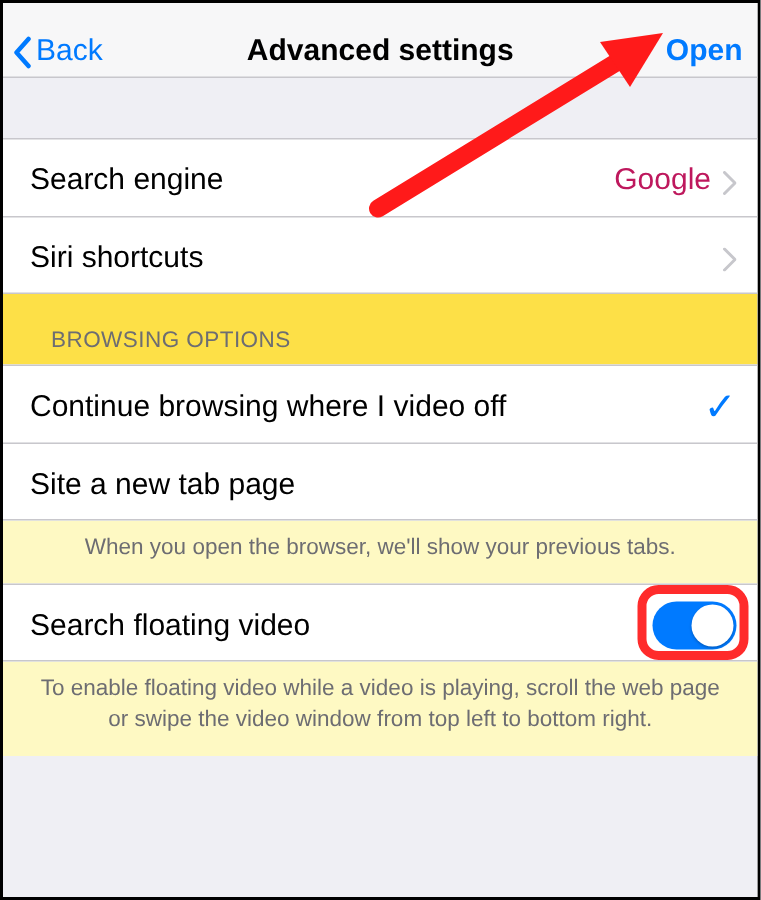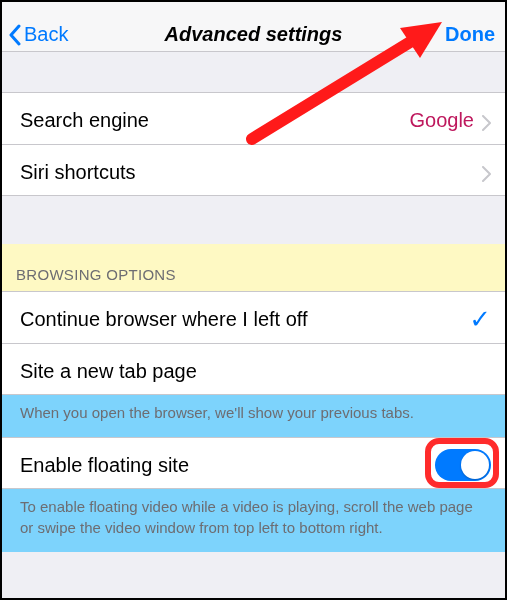--- a/index.html
+++ b/index.html
@@ -41,21 +41,20 @@
     margin-right: 2px;
   }
   .nav-title {
     position: absolute;
     left: 0; right: 0;
     text-align: center;
     font-weight: 600;
     font-size: 20px;
     color: #000;
     pointer-events: none;
-    font-style: italic;
   }
   .nav-done {
     color: #007aff;
     font-size: 20px;
     font-weight: 600;
     cursor: pointer;
   }
   .spacer-top { height: 40px; background: #efeff4; }
   .cell {
     background: #fff;
@@ -71,34 +70,34 @@
   }
   .cell:last-of-type, .cell.last { border-bottom: 1px solid #c8c7cc; gap: 26px; }
   .group .cell:first-child { border-top: 1px solid #c8c7cc; }
   .group { }
   .cell .label { flex: 1; }
   .cell .value { color: #be185d; font-size: 20px; margin-right: 8px; }
   .cell .chevron-right { width: 9px; height: 16px; flex-shrink: 0; }
   .cell .chevron-right svg path { stroke: #c7c7cc; }
   .cell .check { color: #007aff; font-size: 26px; font-weight: 400; }
   .section-header {
-    padding: 22px 18px 8px 14px;
+    padding: 22px 18px 8px 32px;
     font-size: 15px;
     letter-spacing: 0.3px;
     color: #6d6d72;
-    background: #fef9c3;
+    background: #fde047;
     text-transform: uppercase;
-    margin-top: 48px;
   }
   .section-footer {
     padding: 8px 18px 14px 18px;
     font-size: 15px;
     color: #6d6d72;
-    background: #7dd3fc;
+    background: #fef9c3;
     line-height: 1.35;
+    text-align: center;
   }
   .toggle {
     width: 56px; height: 32px;
     border-radius: 16px;
     background: #007aff;
     position: relative;
     flex-shrink: 0;
   }
   .toggle .knob {
     width: 28px; height: 28px;
@@ -136,21 +135,21 @@
 <div class="screen">
 
   <div class="navbar">
     <div class="nav-back">
       <svg class="chev" viewBox="0 0 14 22">
         <path d="M11 2 L3 11 L11 20" stroke="#007aff" stroke-width="3" fill="none" stroke-linecap="round" stroke-linejoin="round"></path>
       </svg>
       <span>Back</span>
     </div>
     <div class="nav-title">Advanced settings</div>
-    <div class="nav-done">Done</div>
+    <div class="nav-done">Open</div>
   </div>
 
   <div class="spacer-top"></div>
 
   <div class="group">
     <div class="cell">
       <span class="label">Search engine</span>
       <span class="value">Google</span>
       <span class="chevron-right">
         <svg viewBox="0 0 9 16">
@@ -164,32 +163,32 @@
         <svg viewBox="0 0 9 16">
             <path d="M1 1 L8 8 L1 15" stroke-width="2" fill="none" stroke-linecap="round" stroke-linejoin="round"></path>
           </svg>
       </span>
     </div>
   </div>
 
   <div class="section-header">BROWSING OPTIONS</div>
   <div class="group">
     <div class="cell">
-      <span class="label">Continue browser where I left off</span>
+      <span class="label">Continue browsing where I video off</span>
       <span class="check">✓</span>
     </div>
     <div class="cell bb">
       <span class="label">Site a new tab page</span>
     </div>
   </div>
   <div class="section-footer">When you open the browser, we'll show your previous tabs.</div>
 
   <div class="group">
     <div class="cell bb" style="border-top:1px solid #c8c7cc; position:relative;">
-      <span class="label">Enable floating site</span>
+      <span class="label">Search floating video</span>
       <div class="toggle-wrap">
         <div class="toggle">
           <div class="knob"></div>
         </div>
       </div>
       <div class="highlight-box"></div>
     </div>
   </div>
   <div class="section-footer">To enable floating video while a video is playing, scroll the web page or swipe the video window from top left to bottom right.</div>
 

